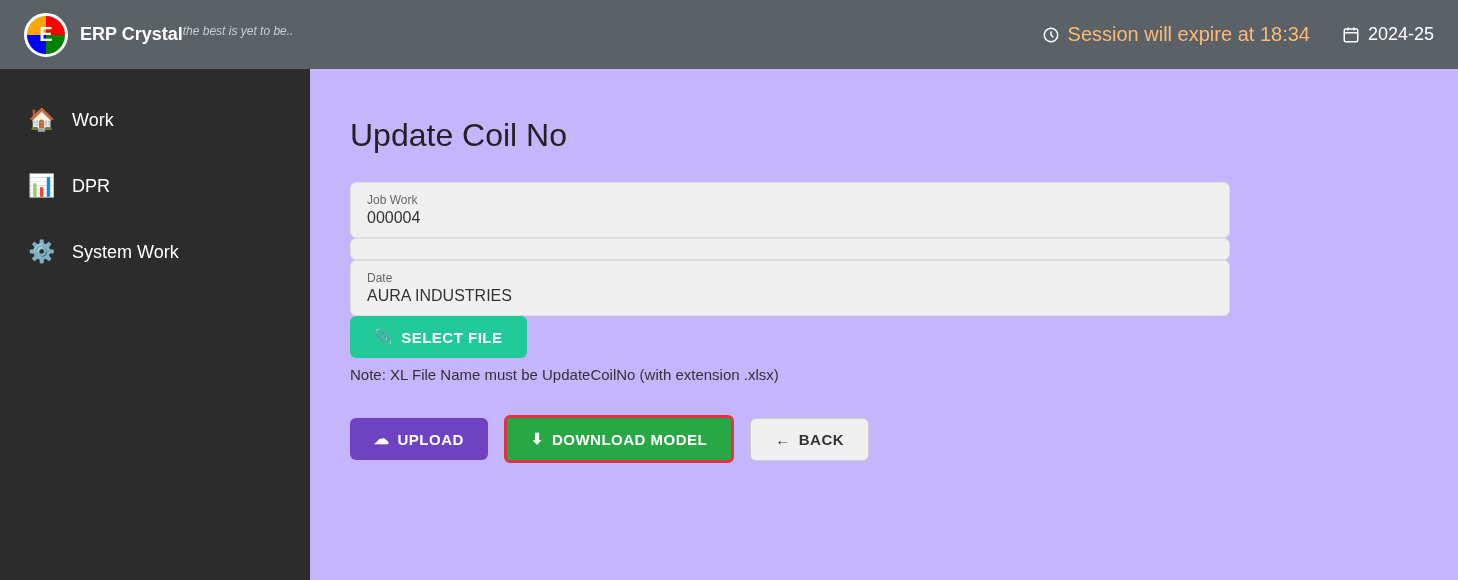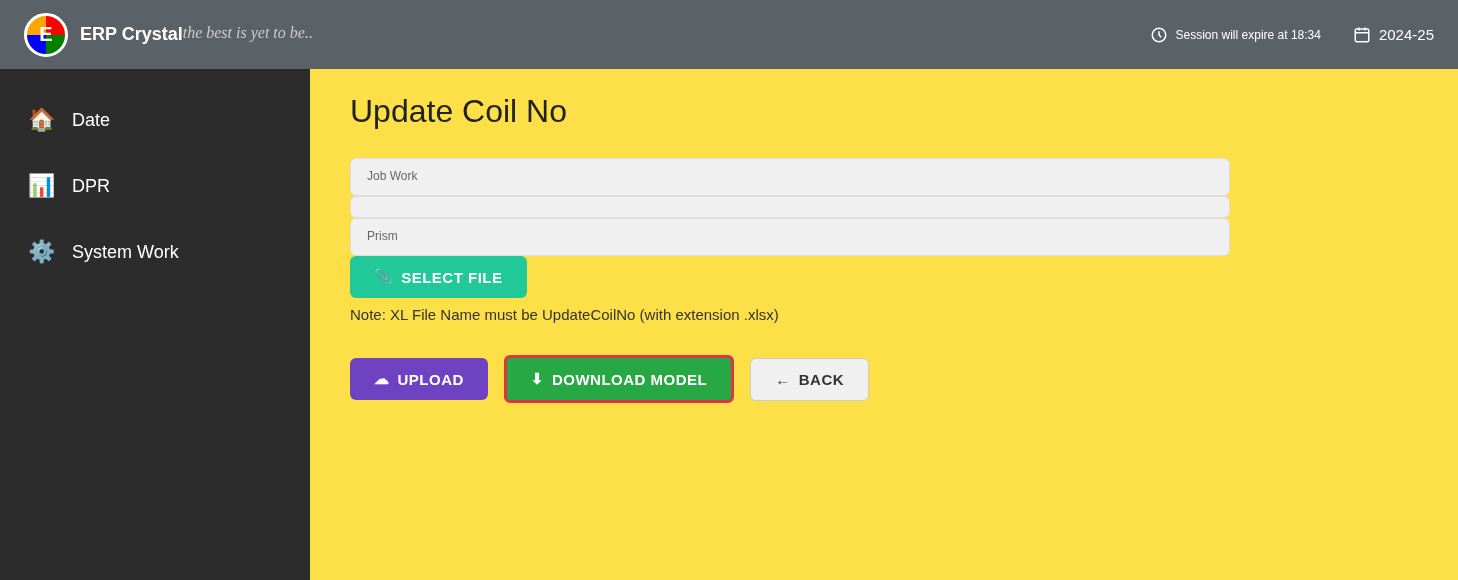--- a/index.html
+++ b/index.html
@@ -38,43 +38,42 @@
       flex-direction: row;
     }
     .logo-title {
       color: #fff;
       font-size: 18px;
       font-weight: bold;
       line-height: 1.2;
     }
     .logo-subtitle {
       color: #ccc;
-      font-size: 16px;
+      font-size: 12px;
       font-style: italic;
-      font-family: Liberation Serif, serif;
     }
     .header-spacer { flex: 1; }
     .header-right {
       display: flex;
       align-items: center;
       gap: 32px;
     }
     .session-info {
       display: flex;
       align-items: center;
       gap: 8px;
-      color: #ffffff;
-      font-size: 12px;
+      color: #fdba74;
+      font-size: 20px;
     }
     .year-info {
       display: flex;
       align-items: center;
       gap: 8px;
       color: #fff;
-      font-size: 15px;
+      font-size: 18px;
     }
 
     
     .layout {
       display: flex;
       flex: 1;
       overflow: hidden;
     }
 
     
@@ -99,22 +98,22 @@
     }
     .sidebar-icon {
       font-size: 22px;
       width: 28px;
       text-align: center;
     }
 
     
     .main {
       flex: 1;
-      background: #fde047;
-      padding: 24px 40px;
+      background: #c4b5fd;
+      padding: 48px 40px;
       overflow-y: auto;
     }
     .page-title {
       font-size: 32px;
       font-weight: 400;
       color: #222;
       margin-bottom: 28px;
     }
 
     
@@ -236,44 +235,46 @@
       <span>2024-25</span>
     </div>
   </div>
 </div>
 
 <div class="layout">
 
   <nav class="sidebar">
     <div class="sidebar-item">
       <span class="sidebar-icon">🏠</span>
-      <span>Date</span>
+      <span>Work</span>
     </div>
     <div class="sidebar-item">
       <span class="sidebar-icon">📊</span>
       <span>DPR</span>
     </div>
     <div class="sidebar-item">
       <span class="sidebar-icon">⚙️</span>
       <span>System Work</span>
     </div>
   </nav>
 
   <main class="main">
     <h1 class="page-title">Update Coil No</h1>
 
     <div class="form-field">
       <div class="field-label">Job Work</div>
+      <div class="field-value">000004</div>
     </div>
 
     <div class="form-field">
     </div>
 
     <div class="form-field">
-      <div class="field-label">Prism</div>
+      <div class="field-label">Date</div>
+      <div class="field-value">AURA INDUSTRIES</div>
     </div>
 
     <div class="select-file-row">
       <button class="btn btn-teal">
         <span>📎</span>
         <span>SELECT FILE</span>
       </button>
     </div>
 
     <p class="note-text">Note: XL File Name must be UpdateCoilNo (with extension .xlsx)</p>

